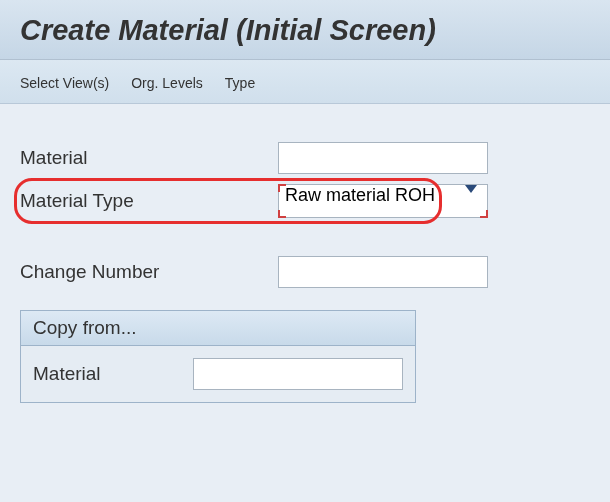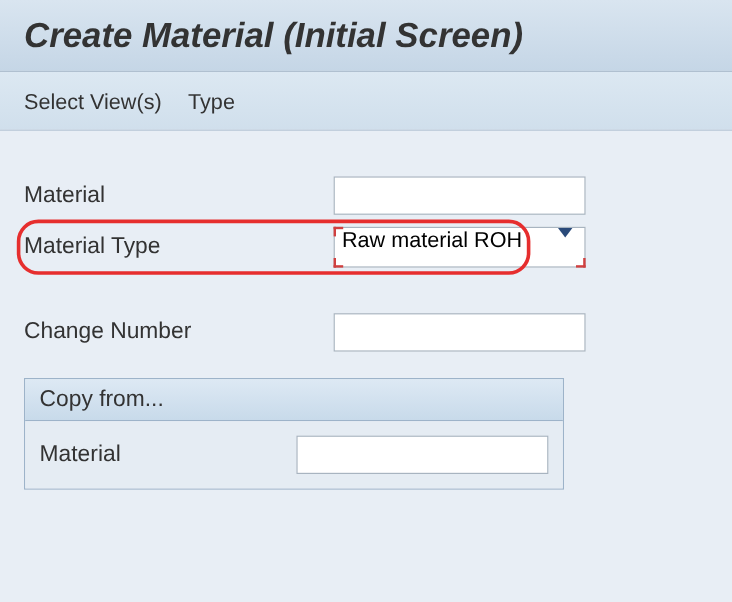--- a/index.html
+++ b/index.html
@@ -22,21 +22,21 @@
       color: #333;
     }
     .menu-bar {
       background: linear-gradient(to bottom, #dce8f2 0%, #d0dfec 100%);
       padding: 15px 20px 12px 20px;
       border-bottom: 1px solid #b8c8d8;
       display: flex;
       gap: 22px;
     }
     .menu-item {
-      font-size: 18px;
+      font-size: 14px;
       color: #333;
       cursor: pointer;
     }
     .form-area {
       padding: 38px 20px 20px 20px;
     }
     .form-row {
       display: flex;
       align-items: center;
       margin-bottom: 10px;
@@ -109,21 +109,21 @@
       border-right: 6px solid transparent;
       border-top: 8px solid #2a4a7a;
       margin-right: 4px;
     }
     .spacer {
       height: 28px;
     }
     .groupbox {
       border: 1px solid #9db3c9;
       margin-top: 22px;
-      width: 450px;
+      width: 396px;
     }
     .groupbox-header {
       background: linear-gradient(to bottom, #dde9f4 0%, #c8daea 100%);
       border-bottom: 1px solid #9db3c9;
       padding: 6px 12px;
       font-size: 19px;
       color: #333;
     }
     .groupbox-body {
       padding: 12px 12px;
@@ -133,20 +133,21 @@
   </style>
 </head>
 <body>
 
 <div class="title-bar">
   <div class="title-text">Create Material (Initial Screen)</div>
 </div>
 
 <div class="menu-bar">
   <span class="menu-item">Select View(s)</span>
+  <span class="menu-item">Org. Levels</span>
   <span class="menu-item">Type</span>
 </div>
 
 <div class="form-area">
 
   <div class="form-row">
     <div class="form-label">Material</div>
     <input class="form-input" type="text" value="" style="">
   </div>
 

